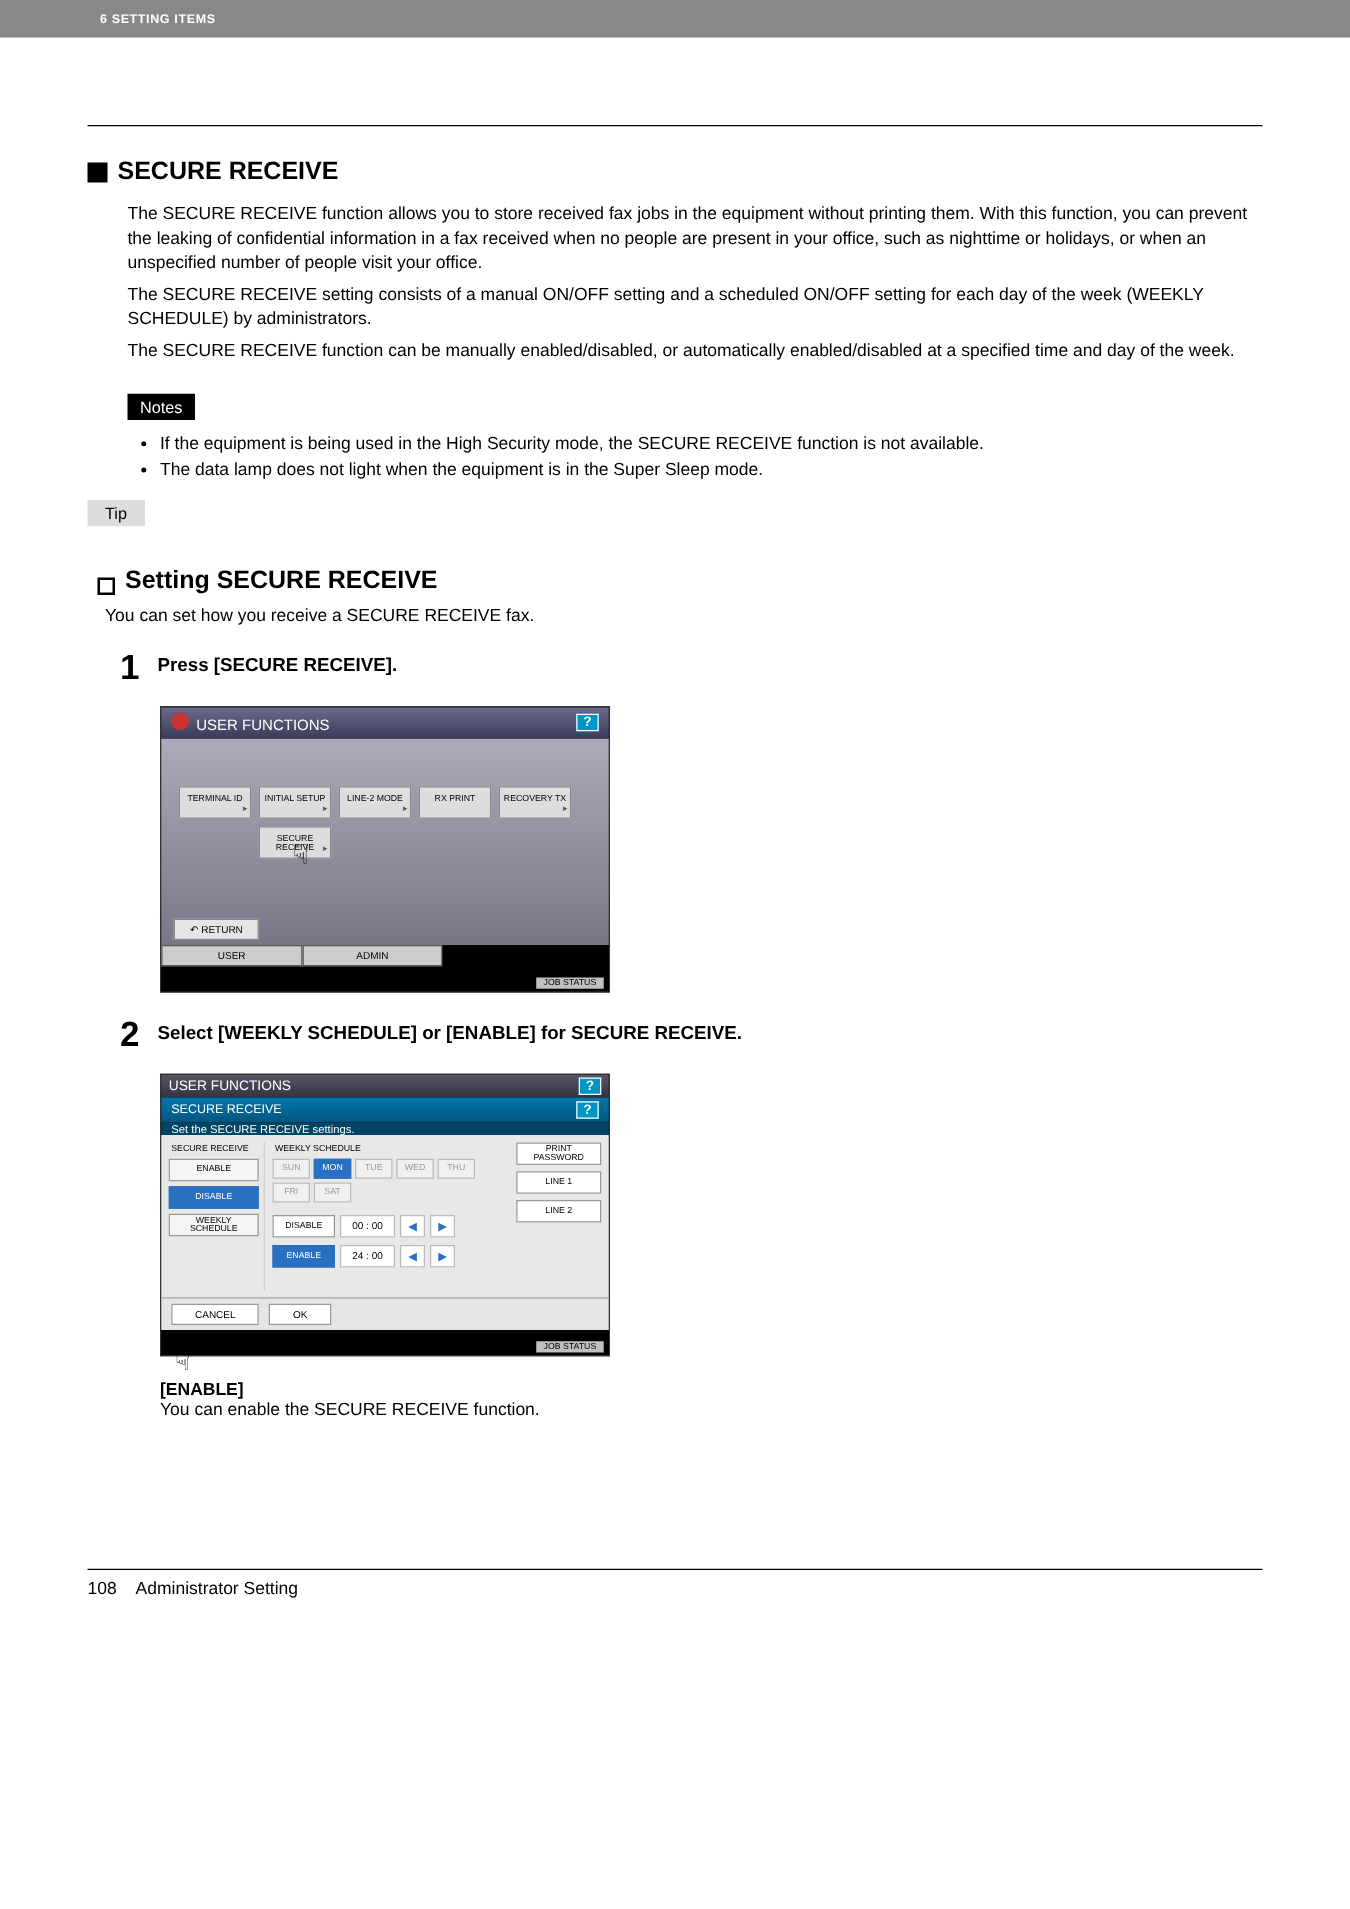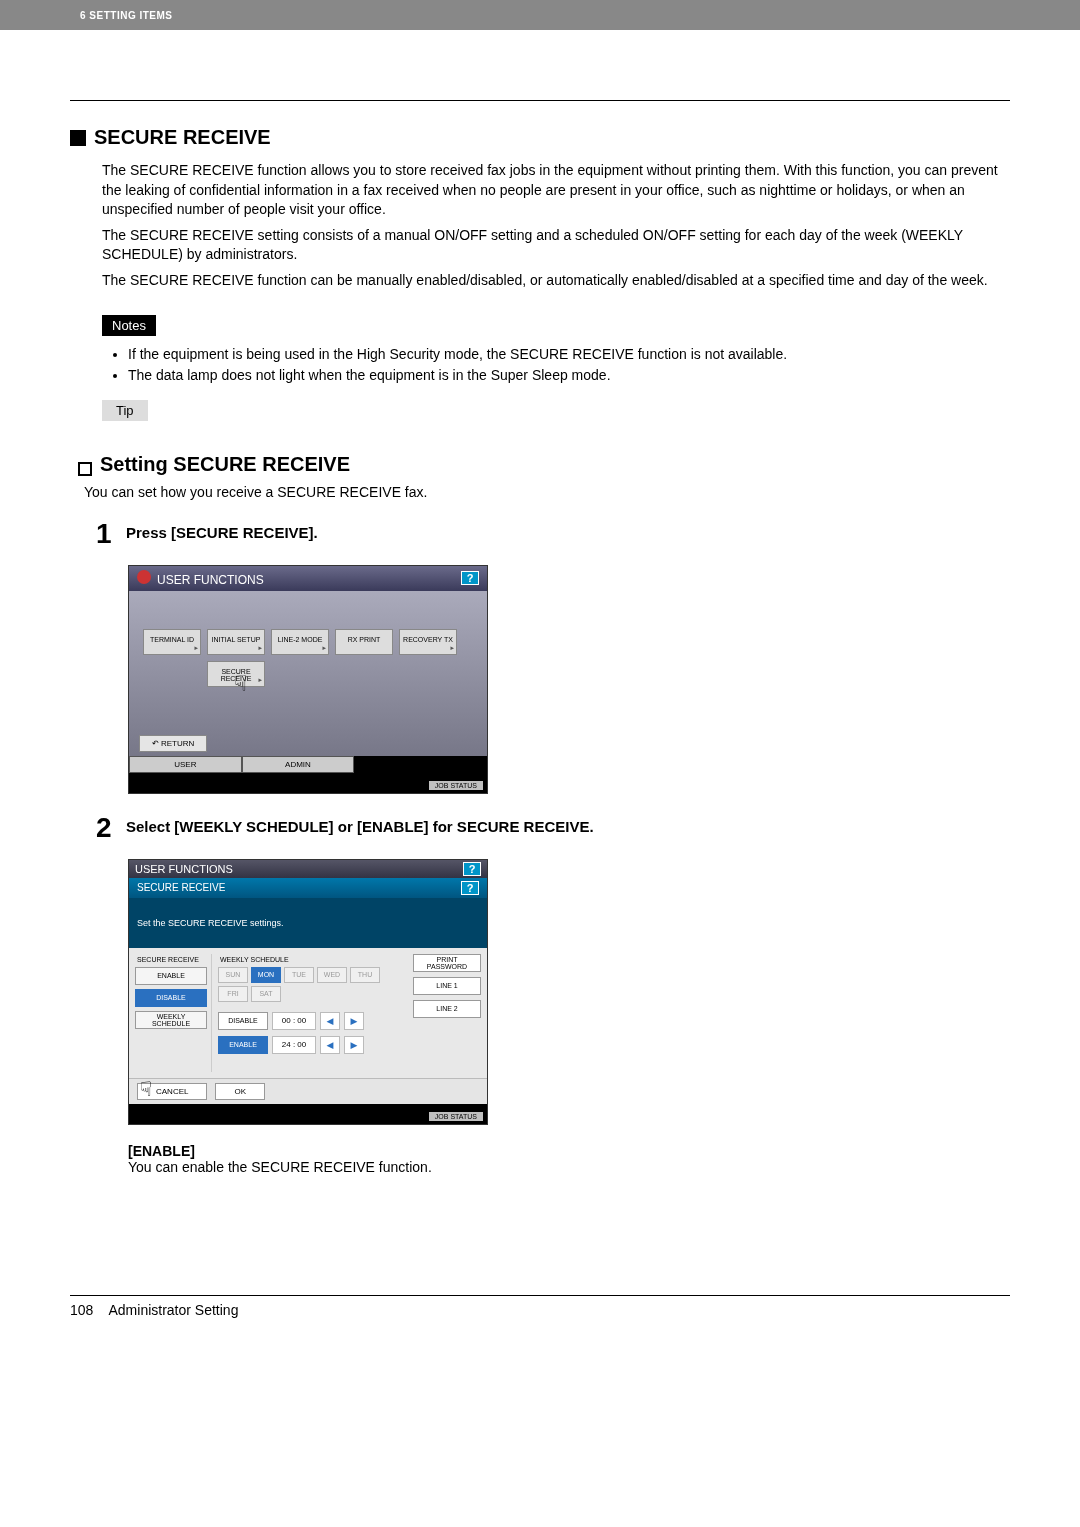--- a/index.html
+++ b/index.html
@@ -5,21 +5,21 @@
   * { margin: 0; padding: 0; box-sizing: border-box; }
   body { font-family: Arial, Helvetica, sans-serif; font-size: 14px; color: #000; background: #fff; width: 1080px; }
   .topbar { background: #888; height: 30px; display: flex; align-items: center; padding-left: 80px; }
   .topbar span { color: #fff; font-size: 10px; font-weight: bold; letter-spacing: 0.5px; }
   .page { padding: 70px 70px 30px 70px; }
   .hr-top { border-top: 1px solid #000; margin-bottom: 25px; }
   h1 { font-size: 20px; font-weight: bold; display: flex; align-items: center; margin-bottom: 12px; }
   h1 .square-solid { display: inline-block; width: 16px; height: 16px; background: #000; margin-right: 8px; }
   .para { margin-left: 32px; margin-bottom: 6px; line-height: 1.4; }
   .notes-box { display: inline-block; background: #000; color: #fff; padding: 3px 10px; font-size: 13px; margin-left: 32px; margin-top: 18px; margin-bottom: 8px; }
-  .tip-box { display: inline-block; background: #ddd; color: #000; padding: 3px 14px; font-size: 13px; margin-left: 32px; margin-top: 14px; margin-bottom: 6px; }
+  .tip-box { display: inline-block; background: #ddd; color: #000; padding: 3px 14px; font-size: 13px; margin-top: 14px; margin-bottom: 6px; }
   .bullet-list { margin-left: 58px; }
   .bullet-list li { list-style: disc; line-height: 1.5; }
   h2 { font-size: 20px; font-weight: bold; display: flex; align-items: flex-end; margin-top: 26px; margin-bottom: 8px; margin-left: 8px; }
   h2 .hollow-square { display: inline-block; width: 14px; height: 14px; border: 2px solid #000; margin-right: 8px; background: #fff; }
   .sub-para { margin-left: 14px; margin-bottom: 18px; }
   .step { display: flex; margin-left: 26px; margin-bottom: 14px; }
   .step-num { font-size: 28px; font-weight: bold; width: 30px; }
   .step-body { flex: 1; padding-top: 6px; }
   .step-title { font-weight: bold; font-size: 15px; margin-bottom: 10px; }
   .screenshot { width: 360px; margin-left: 58px; margin-bottom: 18px; }
@@ -38,21 +38,21 @@
   .ss1-tabs { display: flex; background: #222; }
   .ss1-tab { flex: 1; background: #ccc; text-align: center; font-size: 8px; padding: 3px 0; border: 1px solid #555; }
   .ss1-footer { background: #000; text-align: right; padding: 2px 4px; }
   .ss1-jobstatus { display: inline-block; background: #c0c0c0; font-size: 7px; padding: 1px 6px; }
   .hand-cursor { position: absolute; top: 80px; left: 105px; font-size: 22px; }
 
   
   .ss2 { border: 1px solid #333; background: #000; }
   .ss2-hdr1 { background: linear-gradient(#556,#334); color: #fff; font-size: 11px; padding: 2px 6px; display:flex; justify-content:space-between; align-items:center;}
   .ss2-hdr2 { background: linear-gradient(#0077aa,#005580); color: #fff; font-size: 10px; padding: 3px 8px; display:flex; justify-content:space-between; align-items:center;}
-  .ss2-hdr3 { background: #004466; color: #fff; font-size: 9px; padding: 20px 8px; }
+  .ss2-hdr3 { background: #004466; color: #fff; font-size: 9px; padding: 0 8px; }
   .ss2-body { background: #e8e8e8; padding: 6px; display: flex; gap: 4px; height: 130px; }
   .ss2-left { width: 72px; }
   .ss2-left-title { font-size: 7px; padding: 2px 0 4px 2px; }
   .ss2-lbtn { background: #f5f5f5; border: 1px solid #999; font-size: 7px; padding: 4px 2px; text-align: center; margin-bottom: 4px; height: 18px; display:flex; align-items:center; justify-content:center; }
   .ss2-lbtn.sel { background: #2a70c0; color: #fff; border-color: #2a70c0; }
   .ss2-mid { flex: 1; border-left: 1px solid #ccc; padding-left: 6px; }
   .ss2-mid-title { font-size: 7px; padding: 2px 0 4px 2px; }
   .ss2-days { display: flex; flex-wrap: wrap; gap: 3px; margin-bottom: 10px; }
   .ss2-day { width: 30px; height: 16px; border: 1px solid #bbb; font-size: 7px; display: flex; align-items: center; justify-content: center; color: #999; background: #f0f0f0; }
   .ss2-day.sel { background: #2a70c0; color: #fff; border-color: #2a70c0; }

